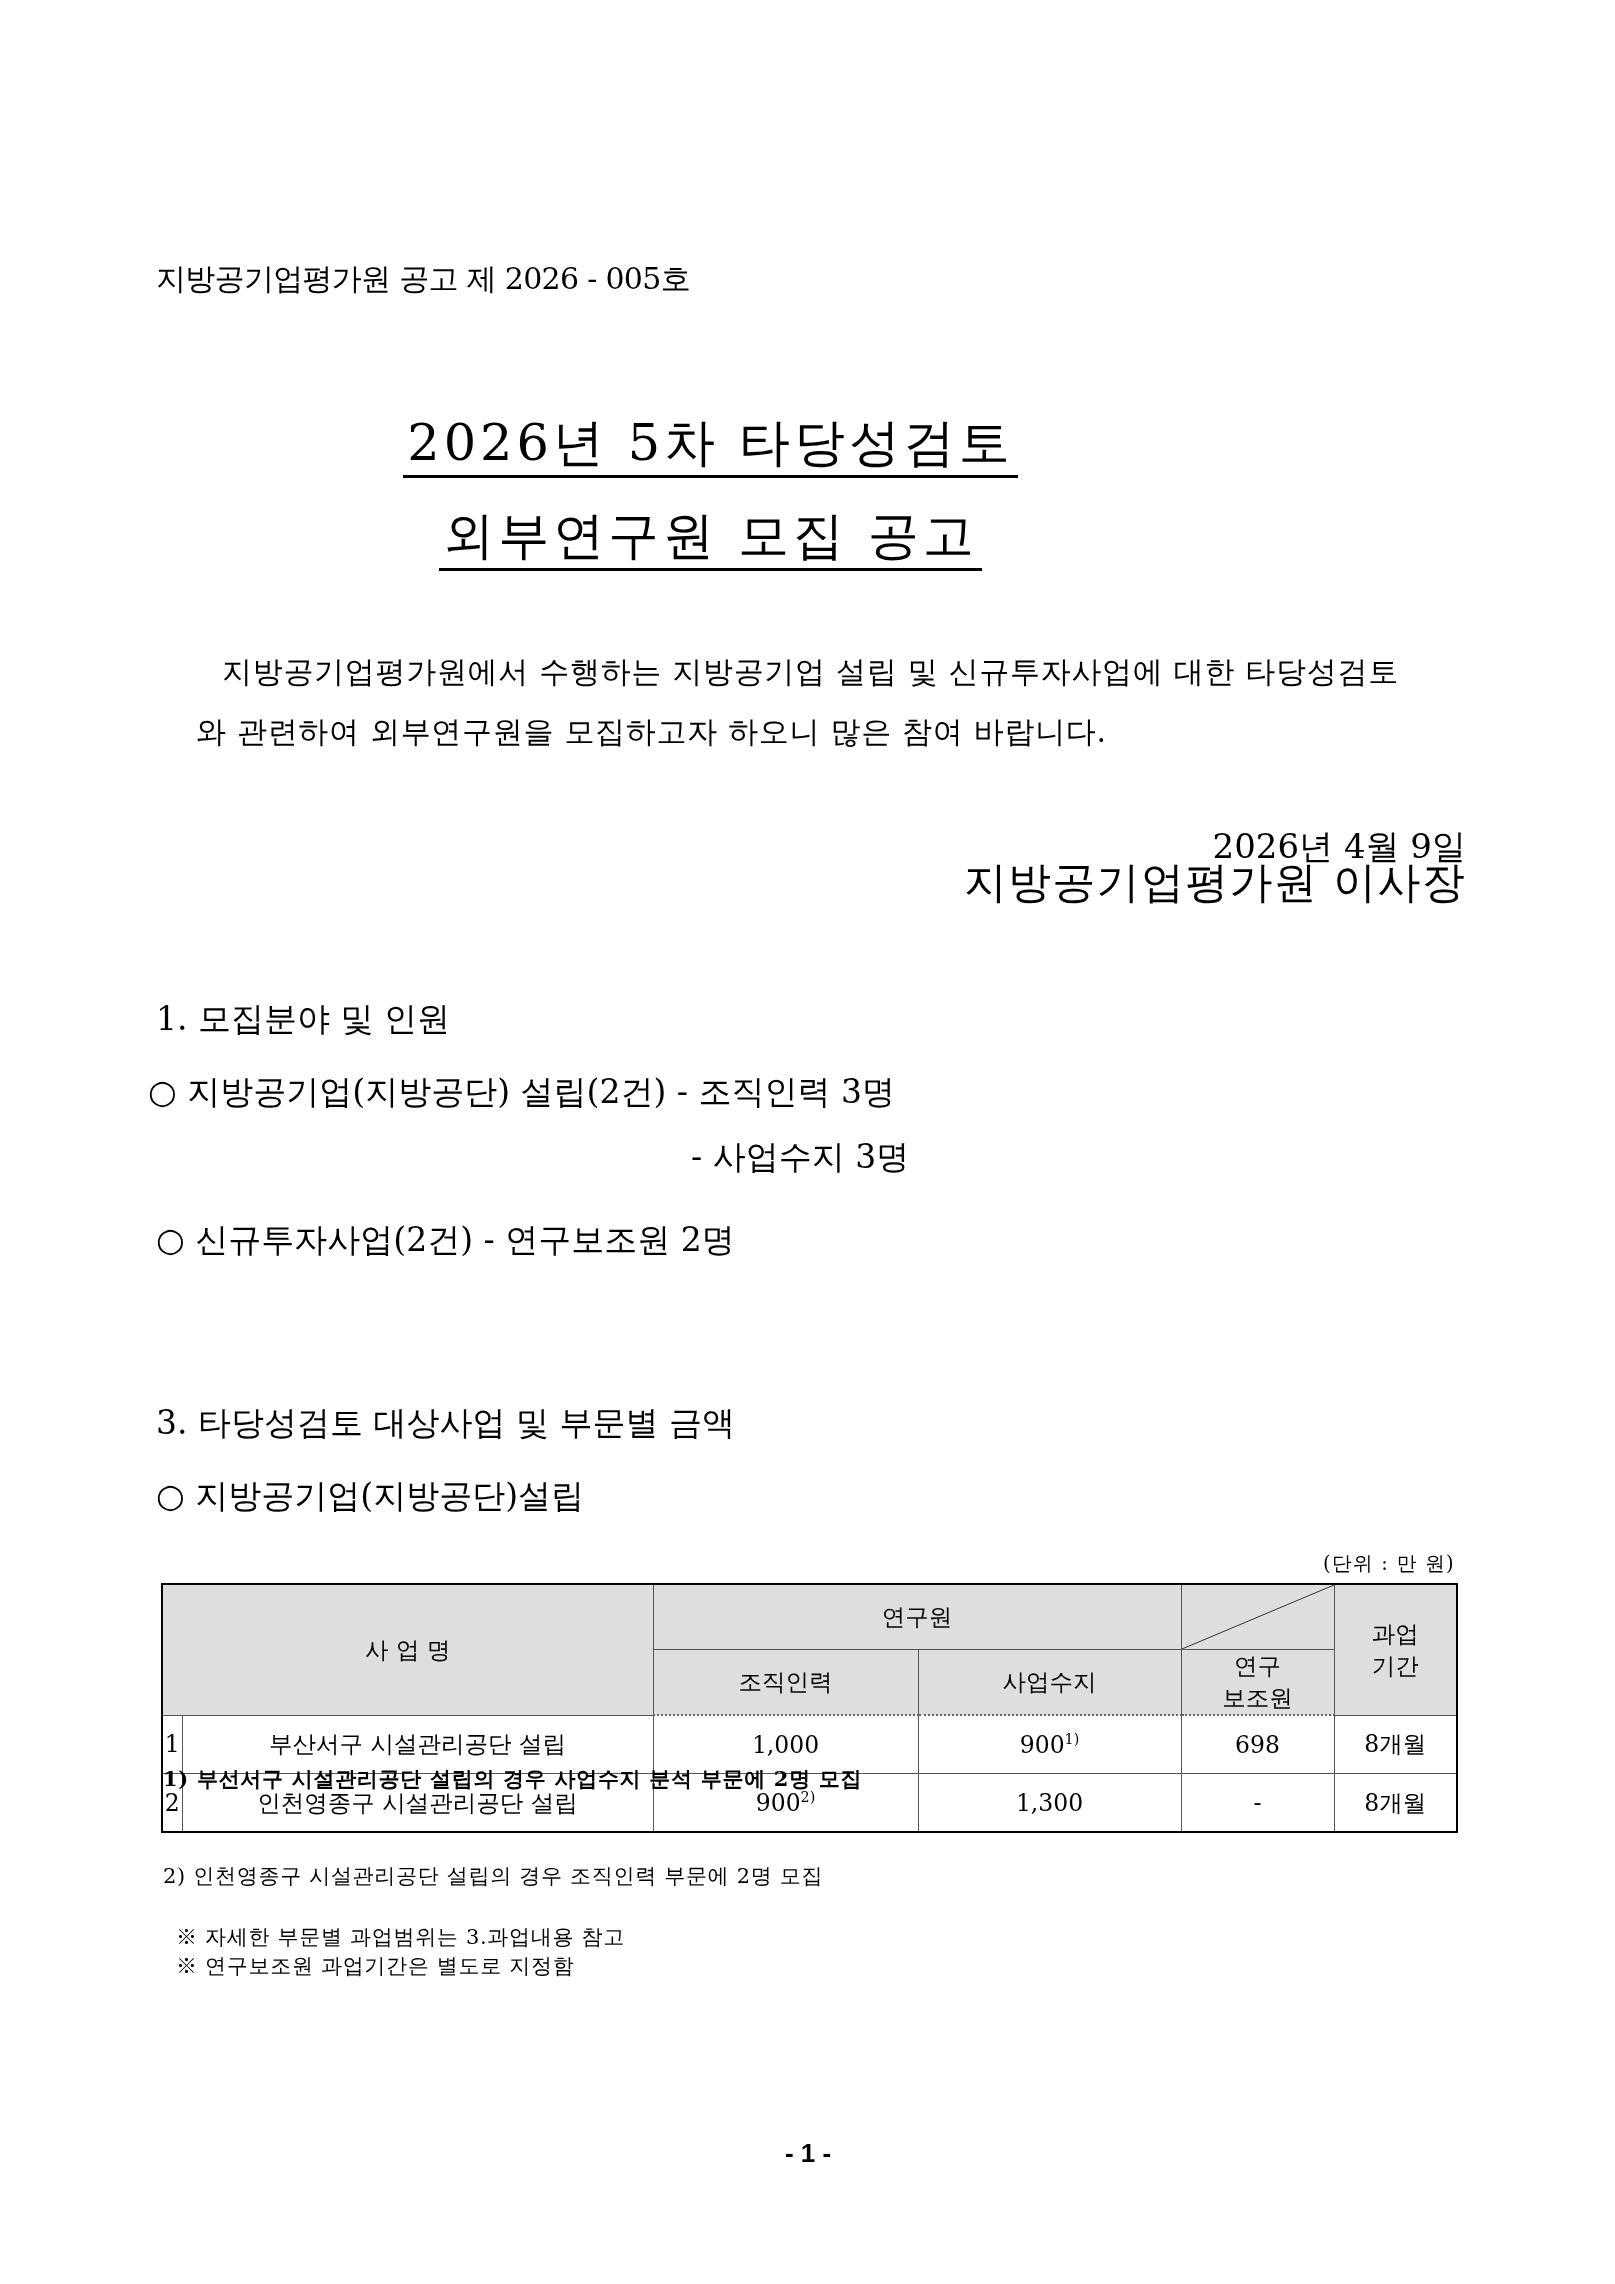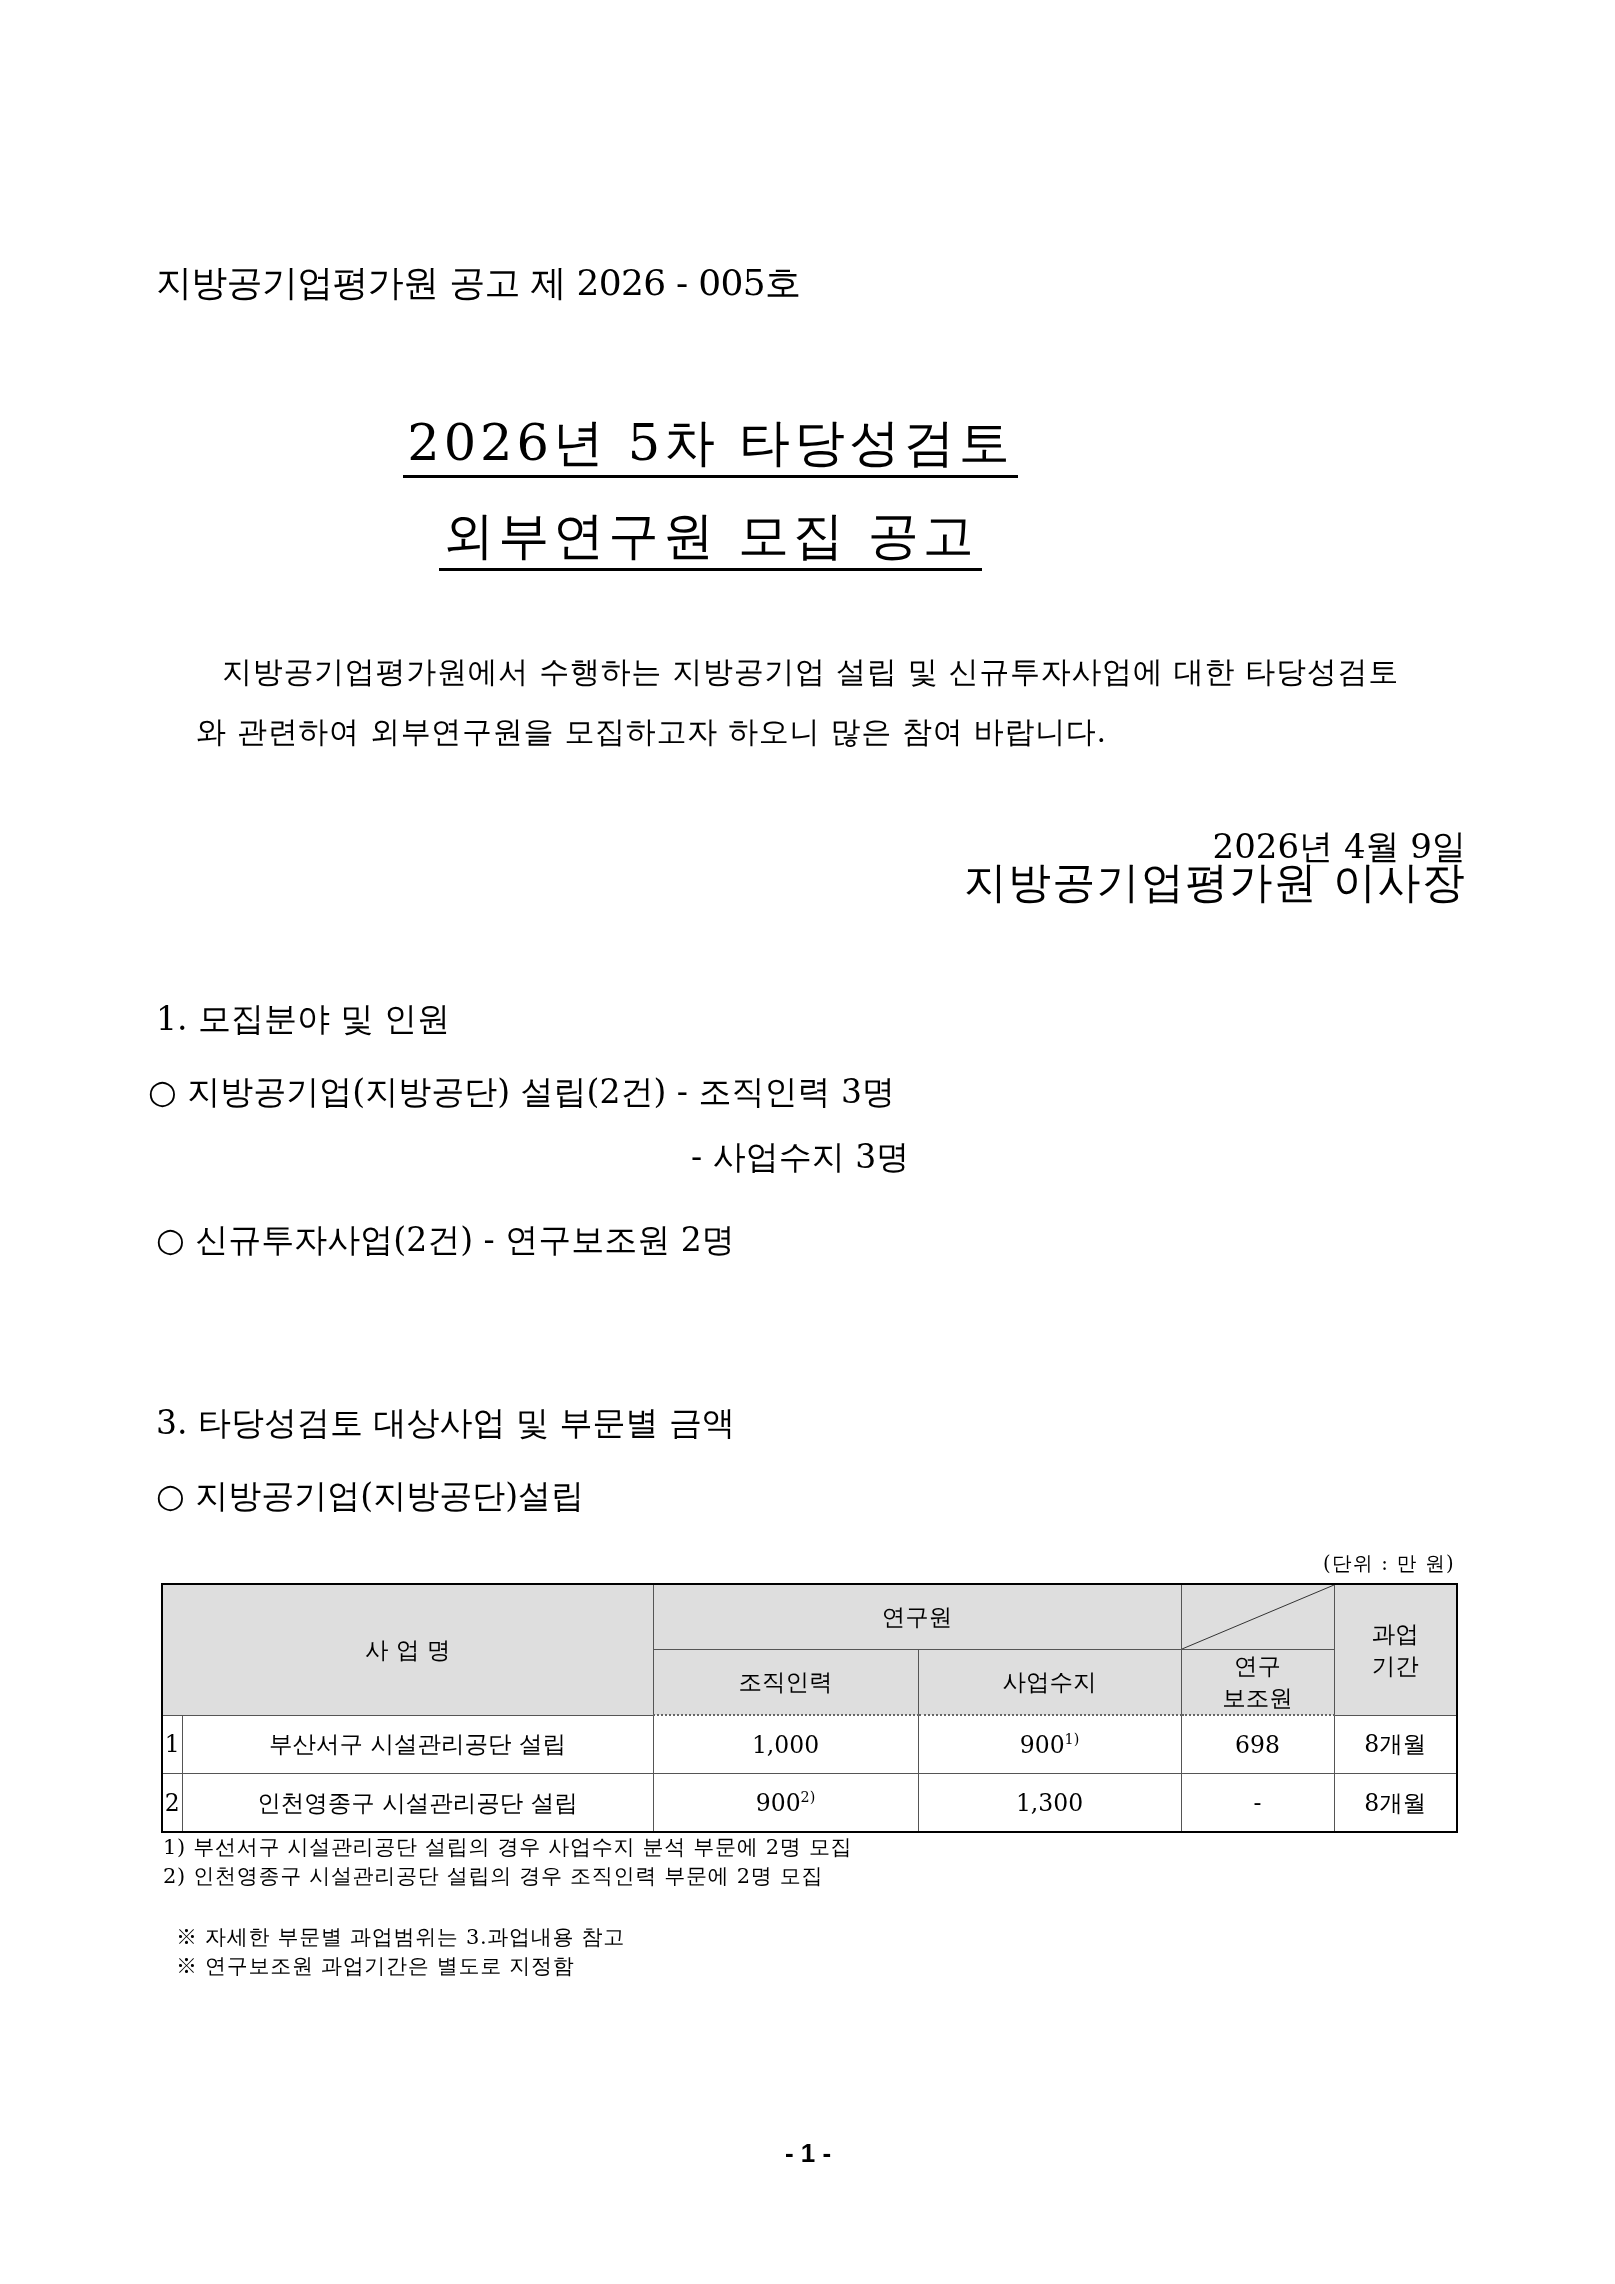--- a/index.html
+++ b/index.html
@@ -1,21 +1,21 @@
 <!DOCTYPE html>
 <html style="font-size:10.4px"><head>
   <meta charset="utf-8">
   <style>
     html, body { margin: 0; padding: 0; background: #ffffff; }
     body {
       width: 1616px; height: 2284px; position: relative; overflow: hidden;
       font-family: "DejaVu Serif", "Liberation Serif", serif; color: #000;
     }
     .abs { position: absolute; white-space: nowrap; }
-    .doc-number { left: 156px; top: 259px; font-size: 36px; letter-spacing: -0.7px; }
+    .doc-number { left: 156px; top: 259px; font-size: 30px; letter-spacing: -0.7px; }
     .title { left: 0; width: 1421px; text-align: center; font-size: 51px; letter-spacing: 3.9px; }
     .title span { border-bottom: 3.3px solid #000; padding: 0 3.9px 2.6px 3.9px; }
     .title-1 { top: 409px; }
     .title-2 { top: 502px; }
     .intro { font-size: 30px; letter-spacing: 0.7px; }
     .intro-1 { left: 222px; top: 652px; }
     .intro-2 { left: 196px; top: 712px; }
     .date { right: 150px; top: 824px; font-size: 34px; }
     .issuer { right: 150px; top: 854px; font-size: 43px; letter-spacing: 1.3px; }
     .sec { font-size: 33px; }
@@ -41,21 +41,21 @@
     .h-row1 th.diag-cell { border-bottom: 1.3px solid #555; }
     table.budget thead tr:last-child th { border-bottom: 2px dotted #666; }
     tbody td { height: 57px; }
     tbody tr.r1 td { border-bottom: 1.3px dotted #777; }
     tbody tr:last-child td { border-bottom: 2px solid #000; }
     td.num { text-align: center; }
     td.name { text-align: left; padding-left: 10.4px; }
     sup { font-size: 14.3px; vertical-align: 9px; }
 
     .fn { left: 163px; font-size: 21px; letter-spacing: 0.7px; }
-    .fn-1 { top: 1833px; }
+    .fn-1 { top: 1765px; font-weight: bold; }
     .fn-2 { top: 1862px; }
     .note { left: 176px; font-size: 21px; letter-spacing: 0.7px; }
     .note-1 { top: 1923px; }
     .note-2 { top: 1952px; }
     .page-num { left: 0; width: 1616px; text-align: center; top: 2138px;
       font-family: "Liberation Sans", sans-serif; font-weight: bold; font-size: 26px; }
   </style>
 </head>
 <body>
 

